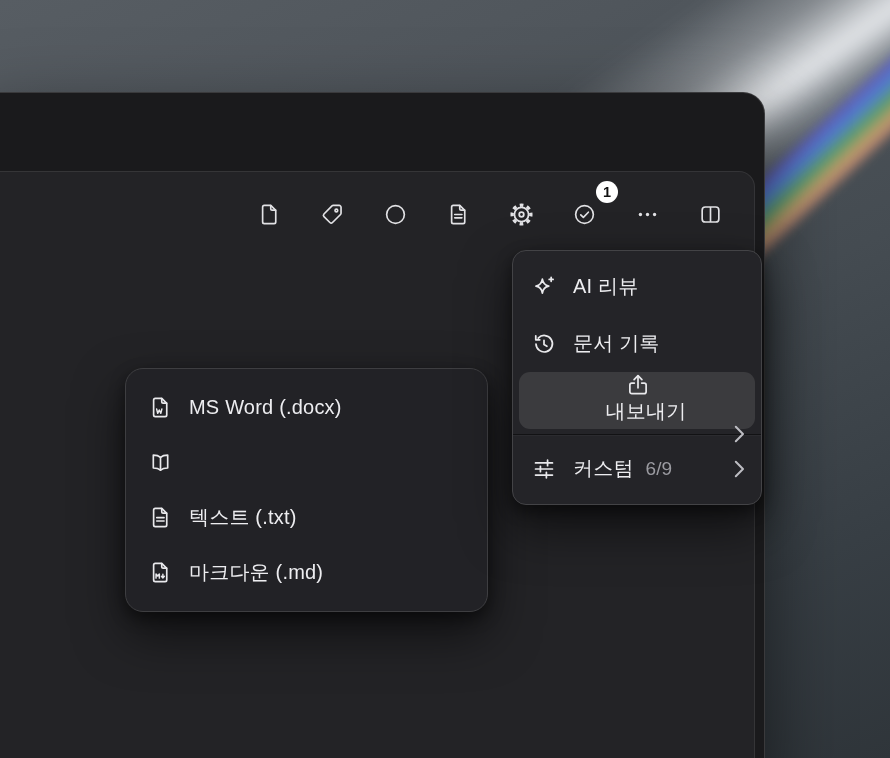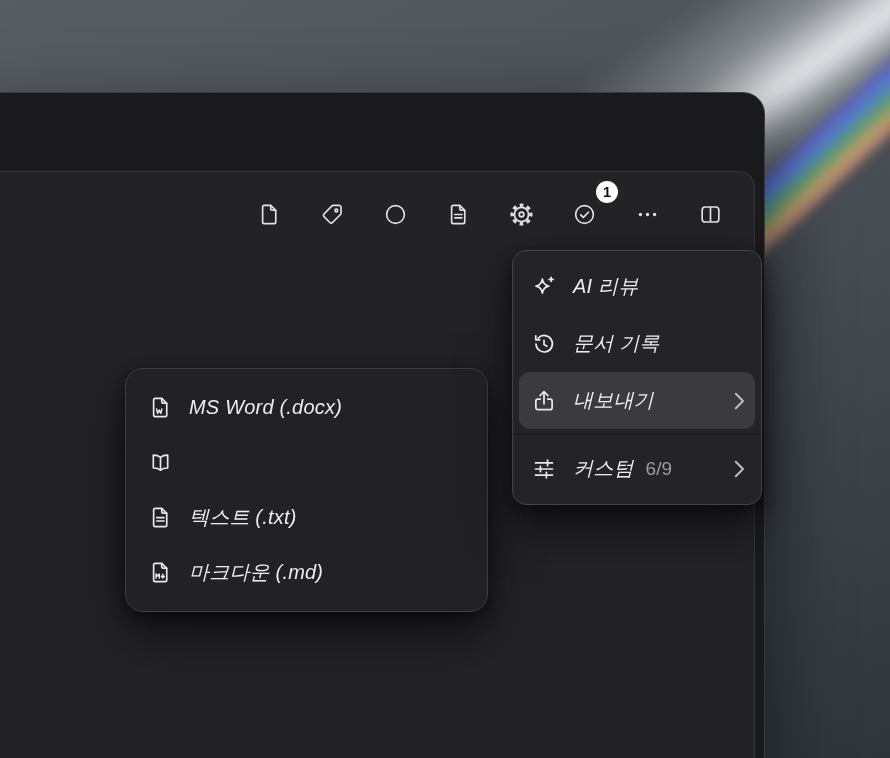--- a/index.html
+++ b/index.html
@@ -42,26 +42,26 @@
   
   .menu { position:absolute; left:512px; top:250px; width:250px; z-index:6;
     background:#242428; border:1px solid #434346; border-radius:14px; padding:7px 6px;
     box-shadow:0 22px 50px rgba(0,0,0,0.55), 0 6px 16px rgba(0,0,0,0.45); }
   .submenu { position:absolute; left:125px; top:368px; width:363px; z-index:5;
     background:#222226; border:1px solid #3e3e41; border-radius:18px; padding:11px 9px;
     box-shadow:0 22px 50px rgba(0,0,0,0.55), 0 6px 16px rgba(0,0,0,0.45); }
   .mitem { display:flex; align-items:center; height:57px; padding:0 10px 0 12px;
     border-radius:11px; color:#ededf0; cursor:pointer; }
   .submenu .mitem { height:55px; padding:0 10px 0 13px; }
-  .mitem.highlight { background:#3b3b3e; }
+  .mitem.highlight { background:#3b3b3e;flex-direction:column; }
   .micon { width:26px; height:26px; flex:0 0 auto; display:flex; align-items:center;
     justify-content:center; color:#e9e9ec; }
   .micon svg { width:26px; height:26px; display:block; }
   .submenu .micon, .submenu .micon svg { width:25px; height:25px; }
-  .mlabel { margin-left:16px; font-size:20px; letter-spacing:.2px; white-space:nowrap;font-style:italic; }
+  .mlabel { margin-left:16px; font-size:20px; letter-spacing:.2px; white-space:nowrap; }
   .mcount { margin-left:12px; font-size:19px; color:#9b9ba1; }
   .chev { margin-left:auto; color:#bdbdc3; display:flex; align-items:center; }
   .chev svg { width:11px; height:18px; display:block; }
   .mdivider { height:1px; background:#121214; margin:5px -6px;
     box-shadow:0 1px 0 rgba(255,255,255,0.035); }
 </style>
 </head>
 <body>
 
 <div id="app">

